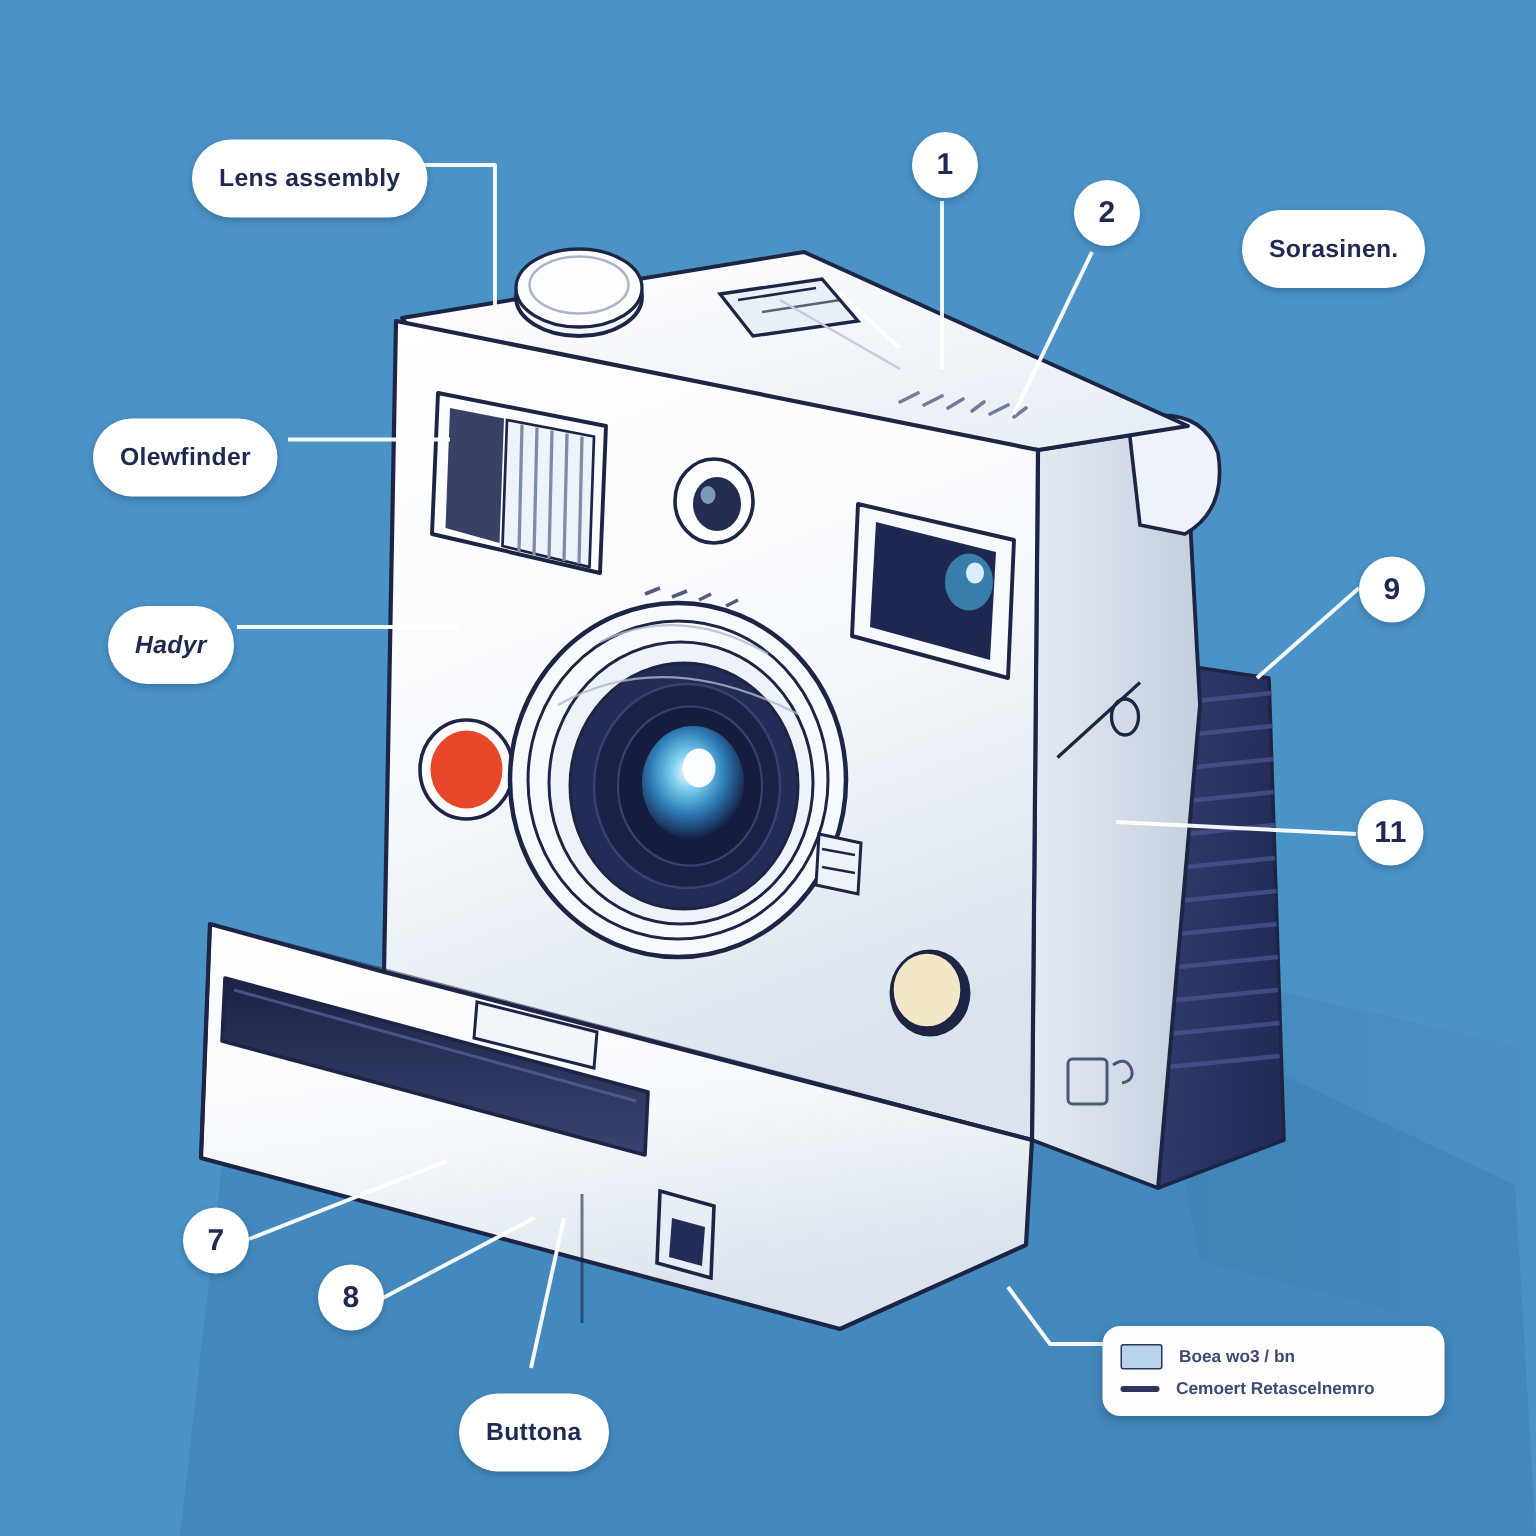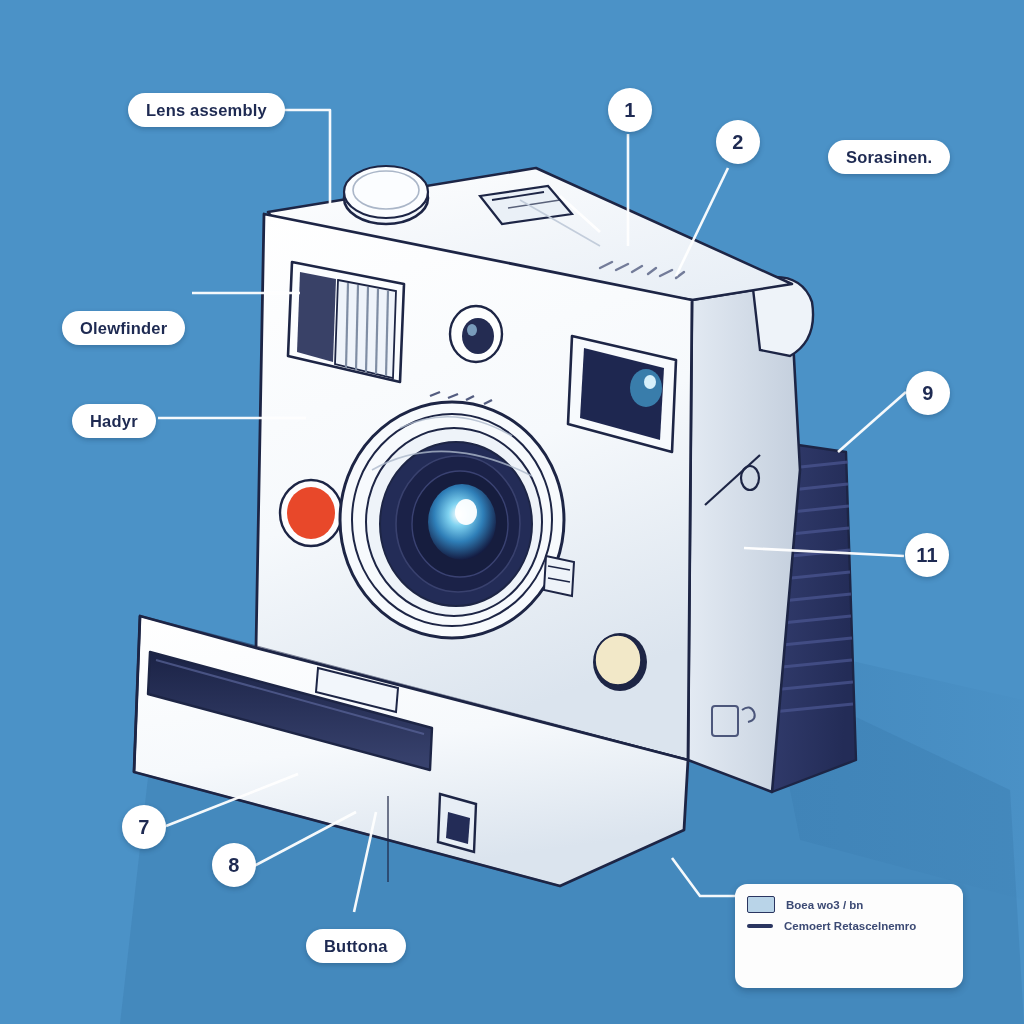--- a/index.html
+++ b/index.html
@@ -4,23 +4,23 @@
 <style>
   html,body{margin:0;padding:0;background:#4b92c7;}
   body{width:1024px;height:1024px;overflow:hidden;
        font-family:"Liberation Sans",sans-serif;}
   #stage{position:relative;width:1024px;height:1024px;background:#4b92c7;}
   #art{position:absolute;inset:0;}
   .callout{position:absolute;background:#ffffff;border-radius:999px;
            box-shadow:0 2px 5px rgba(12,40,70,.28);
            display:flex;align-items:center;justify-content:center;
            color:#1e2a52;letter-spacing:.2px;white-space:nowrap;}
-  .pill{height:34px;padding:0 18px;font-size:16.5px;font-weight:600;}
+  .pill{height:52px;padding:0 18px;font-size:16.5px;font-weight:600;}
   .num{width:44px;height:44px;border-radius:50%;font-size:20px;font-weight:700;}
-  .legend{position:absolute;left:735px;top:884px;width:228px;height:104px;
+  .legend{position:absolute;left:735px;top:884px;width:228px;height:60px;
           background:#fdfdfd;border-radius:12px;
           box-shadow:0 3px 7px rgba(12,40,70,.30);
           padding:10px 12px;box-sizing:border-box;}
   .lrow{display:flex;align-items:center;height:21px;}
   .lswatch{width:26px;height:15px;margin-right:11px;flex:none;}
   .lswatch.box{background:#b9d4e8;border:1.6px solid #2a3560;border-radius:2px;}
   .lswatch.dark{height:4px;background:#2a3560;border-radius:2px;}
   .lswatch.light{height:3px;background:#b6bfd0;border-radius:2px;}
   .ltext{font-size:11.5px;color:#3c4a74;font-weight:600;
          overflow:hidden;text-overflow:clip;}
@@ -232,24 +232,24 @@
       <path d="M166 826 L298 774"></path>
       <path d="M254 866 L356 812"></path>
       <path d="M354 912 L376 812"></path>
       <path d="M672 858 L700 896 L748 896"></path>
     </g>
   </svg>
 
   <div class="callout pill" style="left:128px;top:93px;">
     <span>Lens assembly</span>
   </div>
-  <div class="callout pill" style="left:62px;top:279px;margin-top:32px;">
+  <div class="callout pill" style="left:62px;top:279px;">
     <span>Olewfinder</span>
   </div>
-  <div class="callout pill" style="left:72px;top:404px;">
+  <div class="callout pill" style="left:72px;top:404px;font-style:italic;">
     <span>Hadyr</span>
   </div>
   <div class="callout pill" style="left:828px;top:140px;">
     <span>Sorasinen.</span>
   </div>
   <div class="callout pill" style="left:306px;top:929px;">
     <span>Buttona</span>
   </div>
 
   <div class="callout num" style="left:608px;top:88px;">

